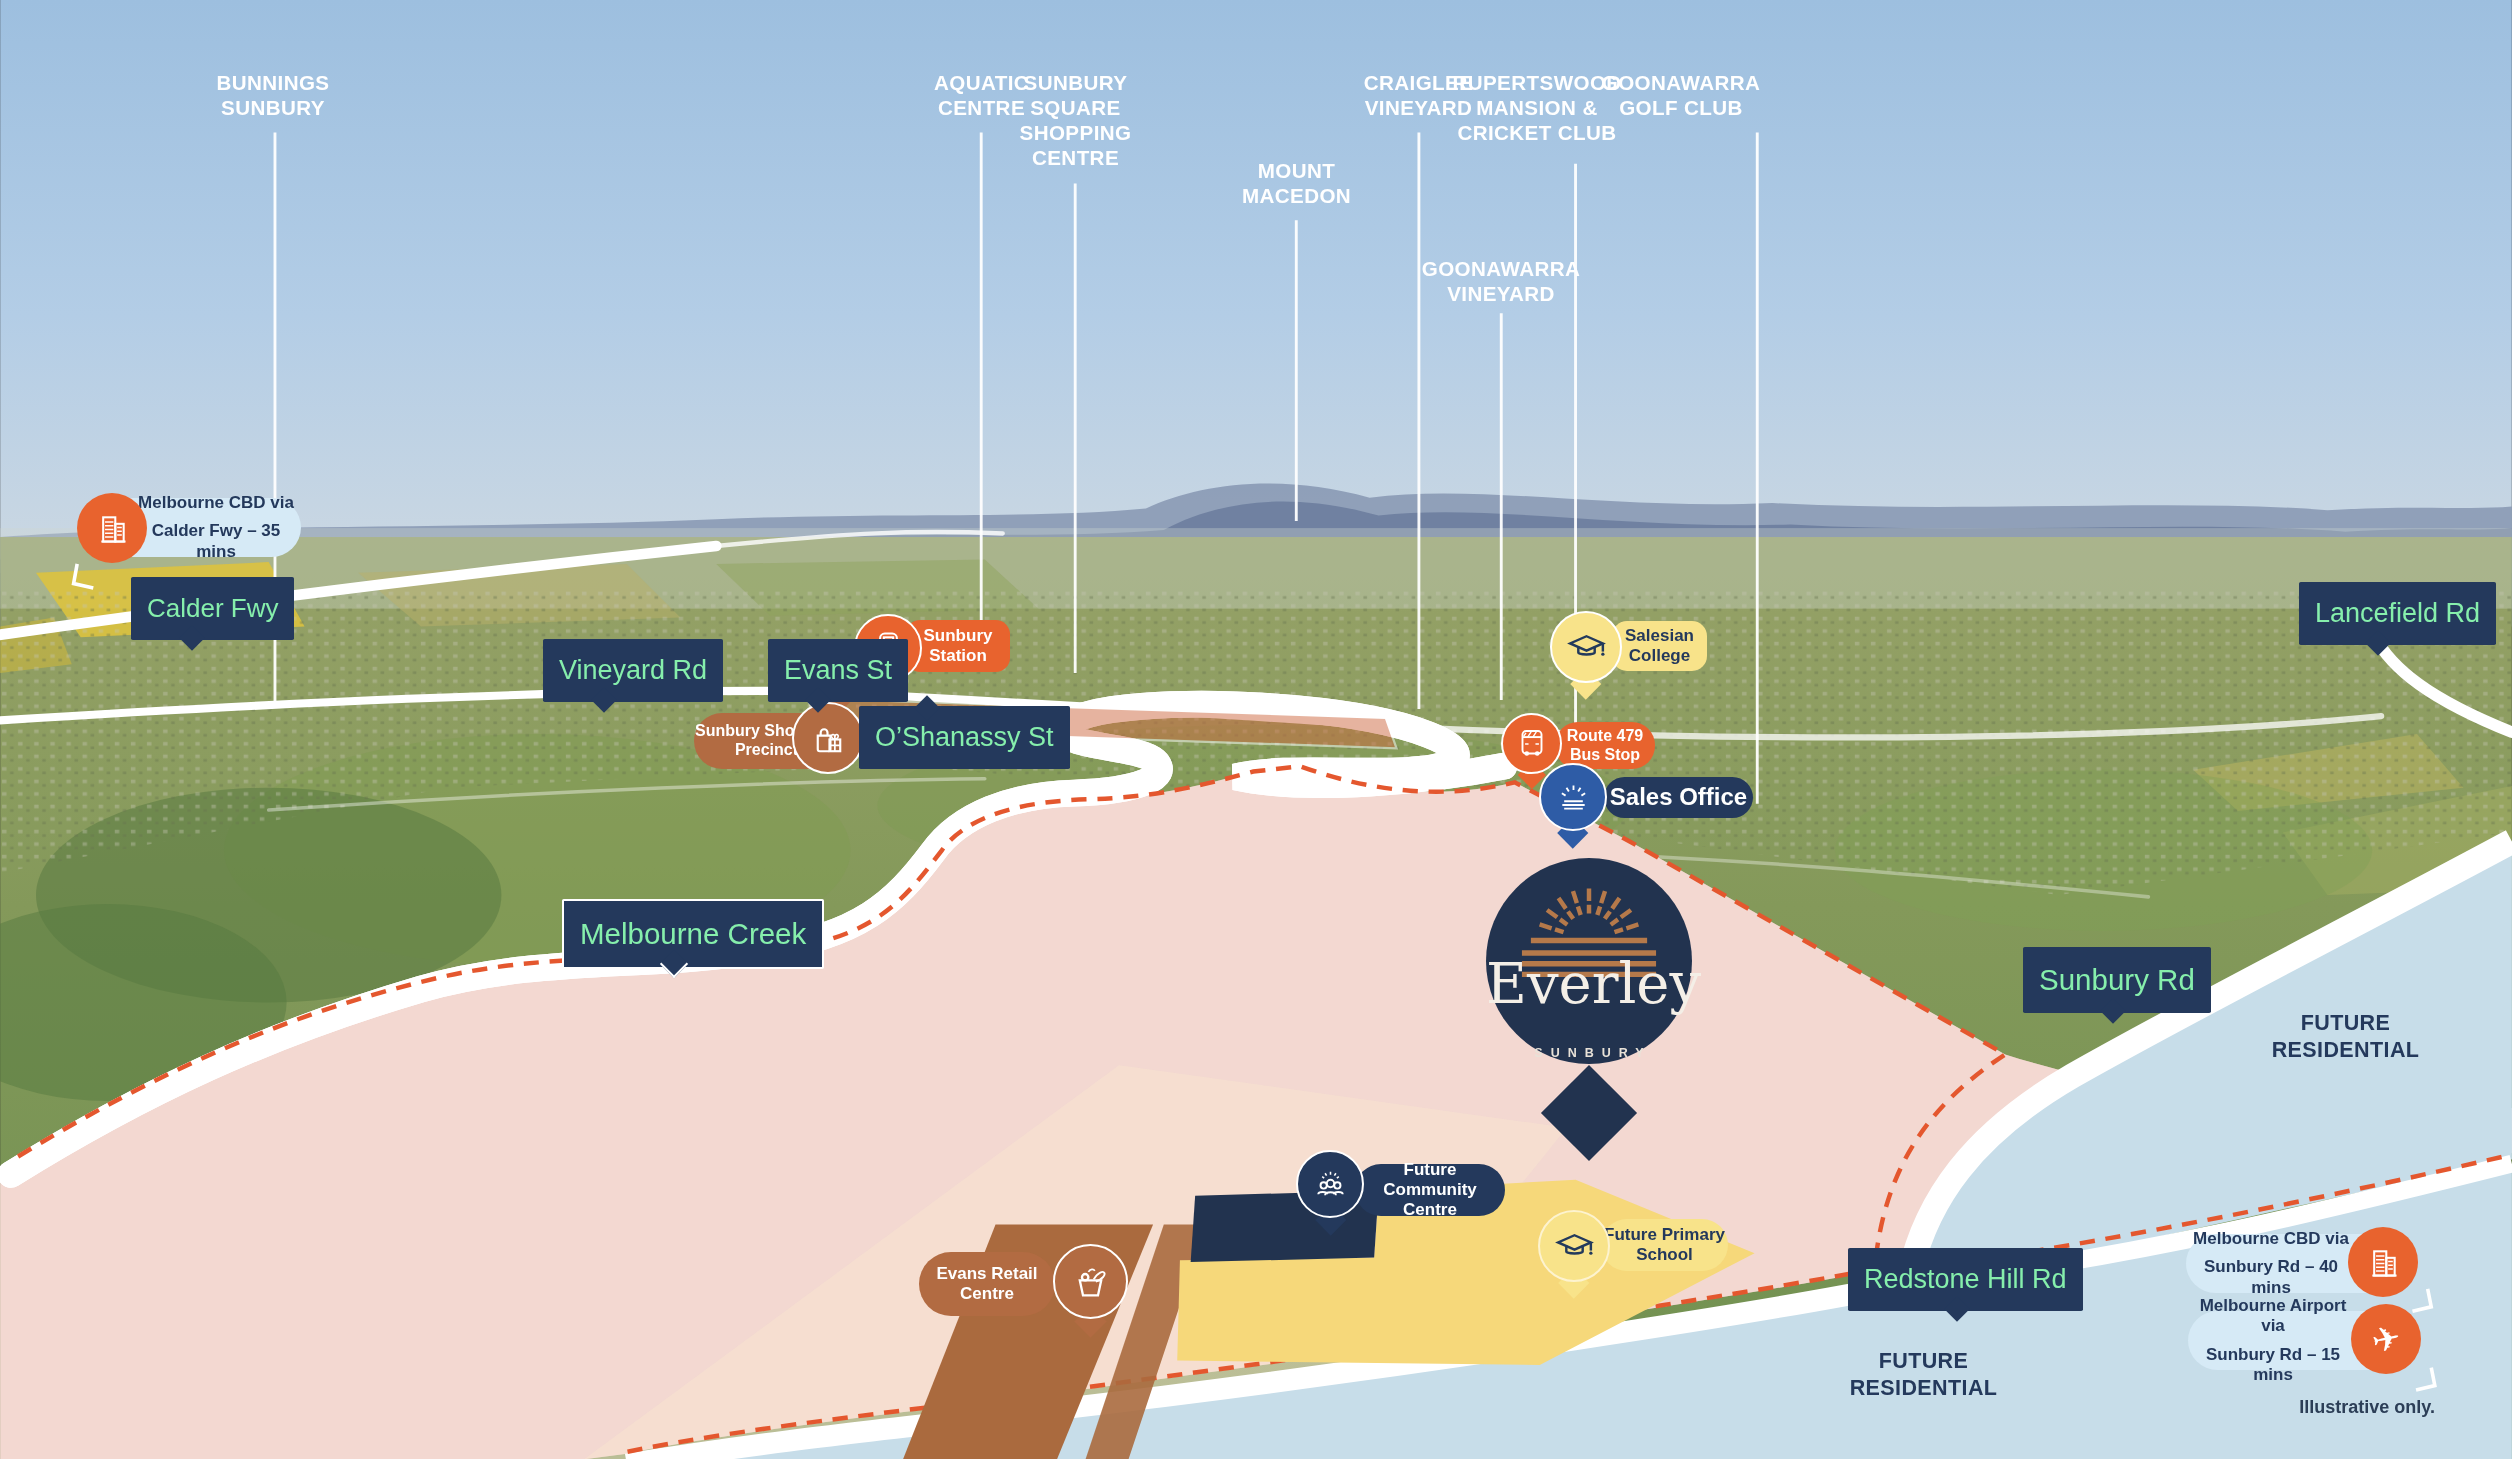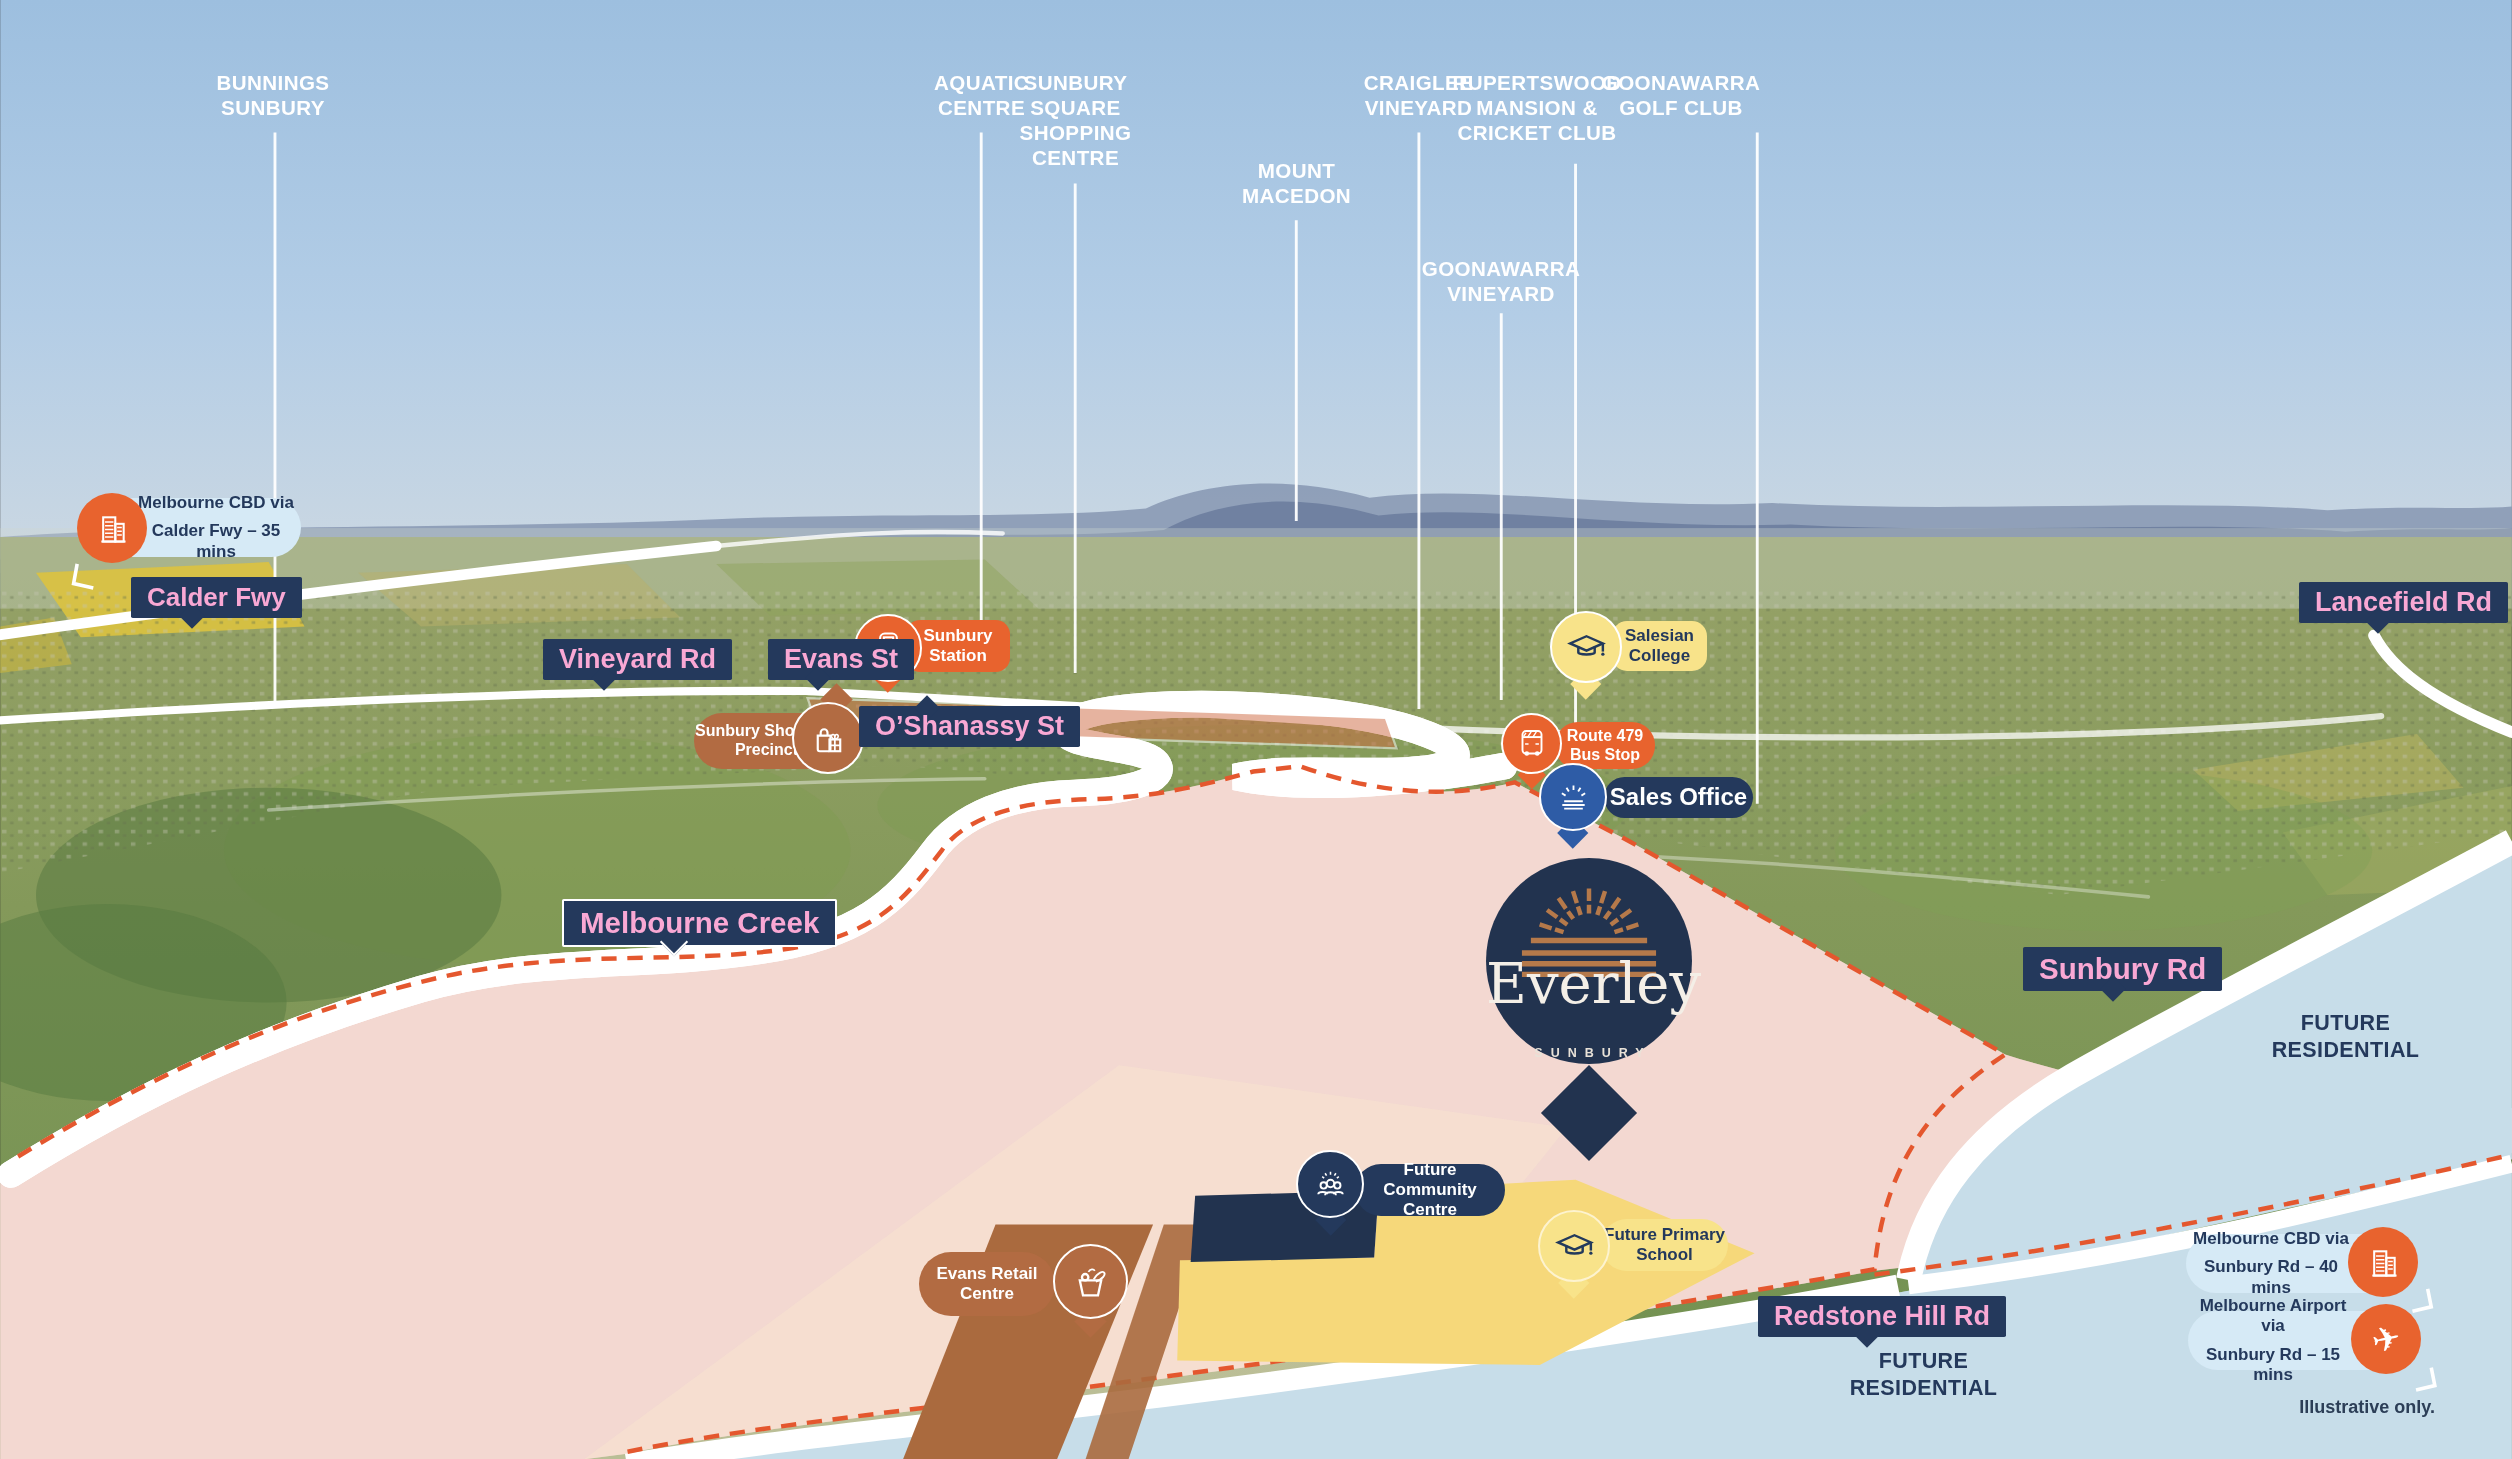--- a/index.html
+++ b/index.html
@@ -4,22 +4,22 @@
 <style>
   html,body{margin:0;padding:0;background:#222;}
   #stage{position:relative;width:2512px;height:1459px;overflow:hidden;
          font-family:"Liberation Sans",sans-serif;}
   #stage svg.bg{position:absolute;left:0;top:0;}
   .abs{position:absolute;}
   
   .skylabel{position:absolute;color:#fff;font-weight:bold;font-size:20.6px;line-height:1.22;
             text-align:center;letter-spacing:0.4px;white-space:pre-line;}
   
-  .box{position:absolute;background:#24395c;color:#f9a8d4;font-weight:bold;font-size:27px;
-       padding:5px 16px;border-radius:1.8px;white-space:nowrap;z-index:6;}
+  .box{position:absolute;background:#24395c;color:#86efac;font-weight:normal;font-size:27px;
+       padding:16px 16px;border-radius:1.8px;white-space:nowrap;z-index:6;}
   .box.bordered{border:2.7px solid #fff;}
   .tail{position:absolute;width:18px;height:18px;background:#24395c;transform:rotate(45deg);z-index:-1;}
   .tail.b{bottom:-7.2px;} .tail.t{top:-7.2px;}
   
   .pill{position:absolute;display:flex;flex-direction:column;justify-content:center;
         text-align:center;font-weight:bold;line-height:1.18;z-index:4;box-sizing:border-box;}
   .circle{position:absolute;border-radius:50%;display:flex;align-items:center;justify-content:center;
           z-index:5;box-sizing:border-box;}
   .ring{border:2.7px solid #fff;}
   .diamond{position:absolute;transform:rotate(45deg);z-index:4;}
@@ -200,21 +200,21 @@
     <span class="tail b" style="left:100px;border:2.7px solid #fff;border-top:none;border-left:none;"></span>
   </div>
   <div class="box" style="left:2299px;top:582px;">
     <span>Lancefield Rd</span>
     <span class="tail b" style="left:70px;"></span>
   </div>
   <div class="box" style="left:2023px;top:947px;font-size:29.5px;">
     <span>Sunbury Rd</span>
     <span class="tail b" style="left:81px;"></span>
   </div>
-  <div class="box" style="left:1758px;top:1248px;margin-top:48px;">
+  <div class="box" style="left:1848px;top:1248px;">
     <span>Redstone Hill Rd</span>
     <span class="tail b" style="left:100px;"></span>
   </div>
 
   <div class="pill bluepillbg" style="left:90px;top:498px;width:211px;height:59px;border-radius:29.5px;font-size:17px;padding-left:41px;">
     <span>Melbourne CBD via</span>
     <span>Calder Fwy – 35 mins</span>
   </div>
   <div class="circle orangebg" style="left:77px;top:493px;width:70px;height:70px;">
     <svg class="icon" width="41" height="41" viewBox="0 0 44 44" fill="none" stroke="#fff" stroke-width="2.2">

